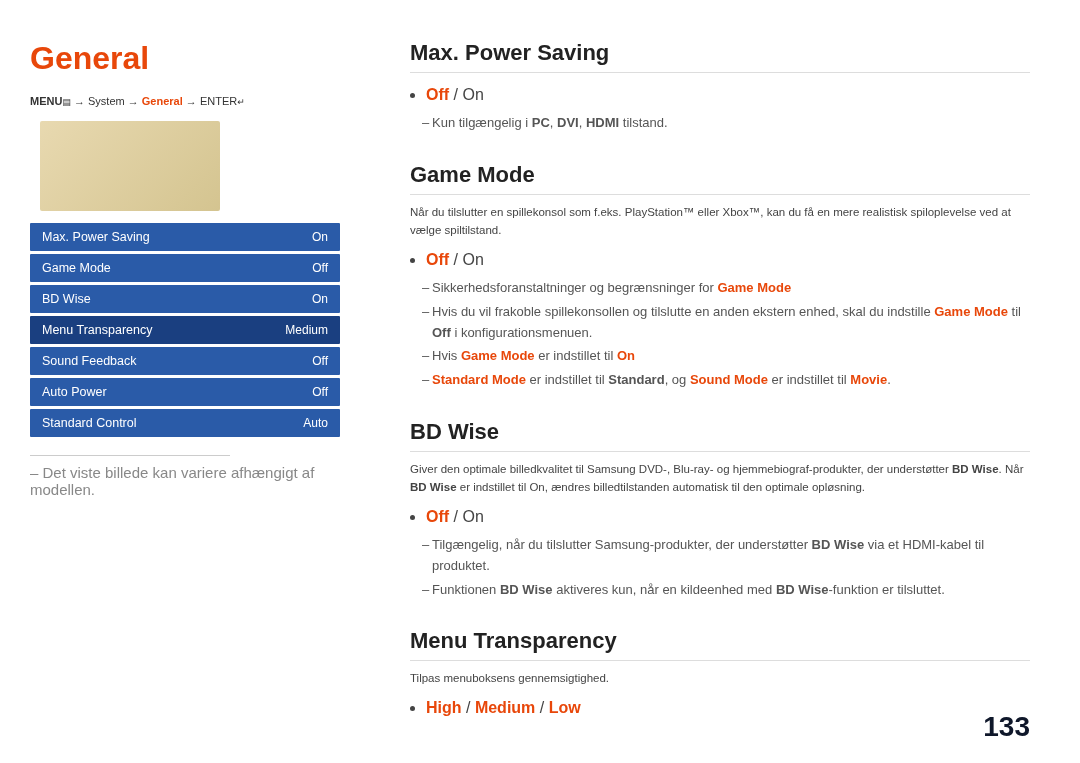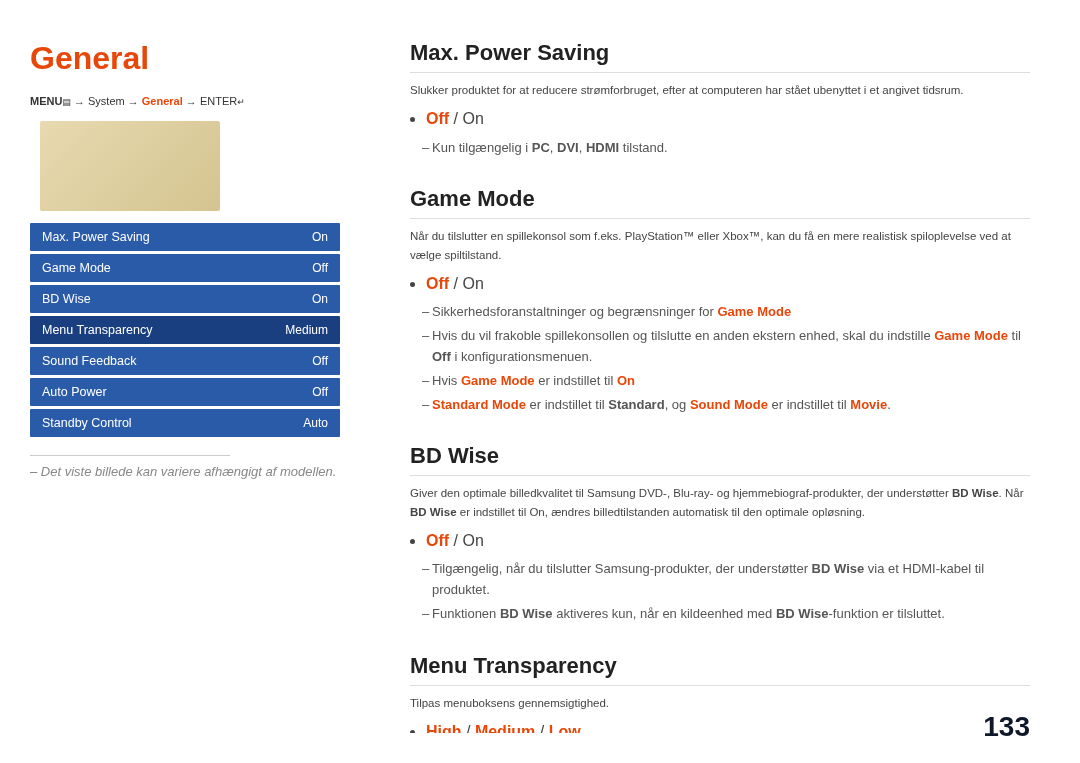--- a/index.html
+++ b/index.html
@@ -83,23 +83,22 @@
     }
 
     .divider-line {
       width: 200px;
       height: 1px;
       background: #ccc;
       margin: 18px 0 8px 0;
     }
 
     .footnote {
-      font-size: 13px;
+      font-size: 15px;
       color: #888;
-      font-style: italic;
     }
 
     
     .right-panel {
       flex: 1;
       padding-left: 40px;
       overflow-y: auto;
     }
 
     .section-heading {
@@ -199,33 +198,32 @@
         </div>
         <div class="menu-item">
           <span class="item-label">Sound Feedback</span>
           <span class="item-value">Off</span>
         </div>
         <div class="menu-item">
           <span class="item-label">Auto Power</span>
           <span class="item-value">Off</span>
         </div>
         <div class="menu-item">
-          <span class="item-label">Standby Control</span>
+          <span class="item-label">Standard Control</span>
           <span class="item-value">Auto</span>
         </div>
       </div>
     <div class="divider-line"></div>
     <div class="footnote">– Det viste billede kan variere afhængigt af modellen.</div>
   </div>
 
   <div class="right-panel">
 
   <div class="section-block">
         <div class="section-heading">Max. Power Saving</div>
-        <p class="section-desc">Slukker produktet for at reducere strømforbruget, efter at computeren har stået ubenyttet i et angivet tidsrum.</p>
         <ul class="bullet-list">
           <li class="bullet-item"><span class="orange">Off</span> / On</li>
         </ul>
         <div class="note-item">Kun tilgængelig i <strong>PC</strong>, <strong>DVI</strong>, <strong>HDMI</strong> tilstand.</div>
       </div>
       <div class="section-block">
         <div class="section-heading">Game Mode</div>
         <p class="section-desc">Når du tilslutter en spillekonsol som f.eks. PlayStation™ eller Xbox™, kan du få en mere realistisk spiloplevelse ved at vælge spiltilstand.</p>
         <ul class="bullet-list">
           <li class="bullet-item"><span class="orange">Off</span> / On</li>

